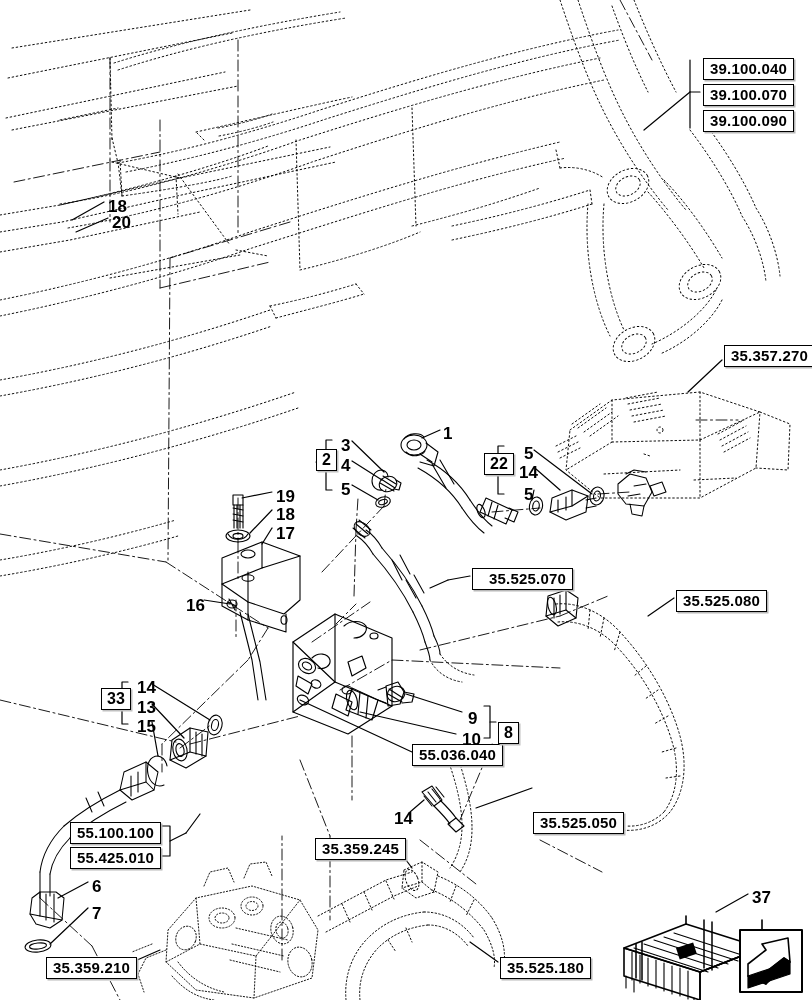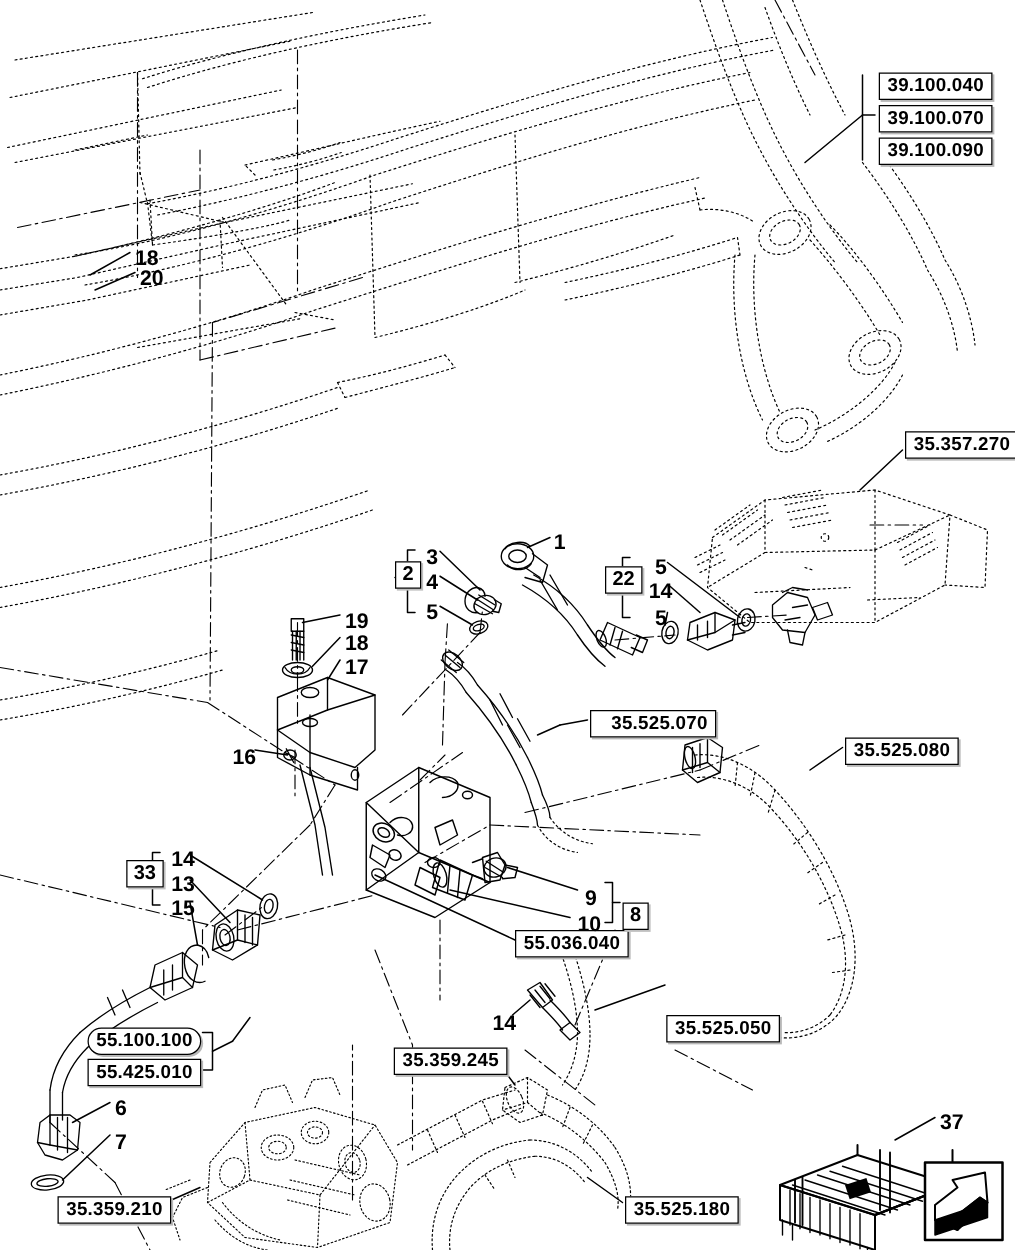--- a/index.html
+++ b/index.html
@@ -541,21 +541,21 @@
   </svg>
 
   <div class="refbox" style="left:703px;top:58px;">39.100.040</div>
   <div class="refbox" style="left:703px;top:84px;">39.100.070</div>
   <div class="refbox" style="left:703px;top:110px;">39.100.090</div>
   <div class="refbox" style="left:724px;top:345px;">35.357.270</div>
   <div class="refbox" style="left:472px;top:568px;padding-left:16px;">35.525.070</div>
   <div class="refbox" style="left:676px;top:590px;">35.525.080</div>
   <div class="refbox" style="left:412px;top:744px;">55.036.040</div>
   <div class="refbox" style="left:533px;top:779px;margin-top:33px;">35.525.050</div>
-  <div class="refbox" style="left:70px;top:822px;border-radius:11px;">55.100.100</div>
+  <div class="refbox" style="left:70px;top:822px;">55.100.100</div>
   <div class="refbox" style="left:70px;top:847px;">55.425.010</div>
   <div class="refbox" style="left:315px;top:838px;">35.359.245</div>
   <div class="refbox" style="left:46px;top:957px;">35.359.210</div>
   <div class="refbox" style="left:500px;top:957px;">35.525.180</div>
 
   <div class="groupbox" style="left:316px;top:449px;">2</div>
   <div class="groupbox" style="left:484px;top:453px;">22</div>
   <div class="groupbox" style="left:101px;top:688px;">33</div>
   <div class="groupbox" style="left:498px;top:722px;">8</div>
 

